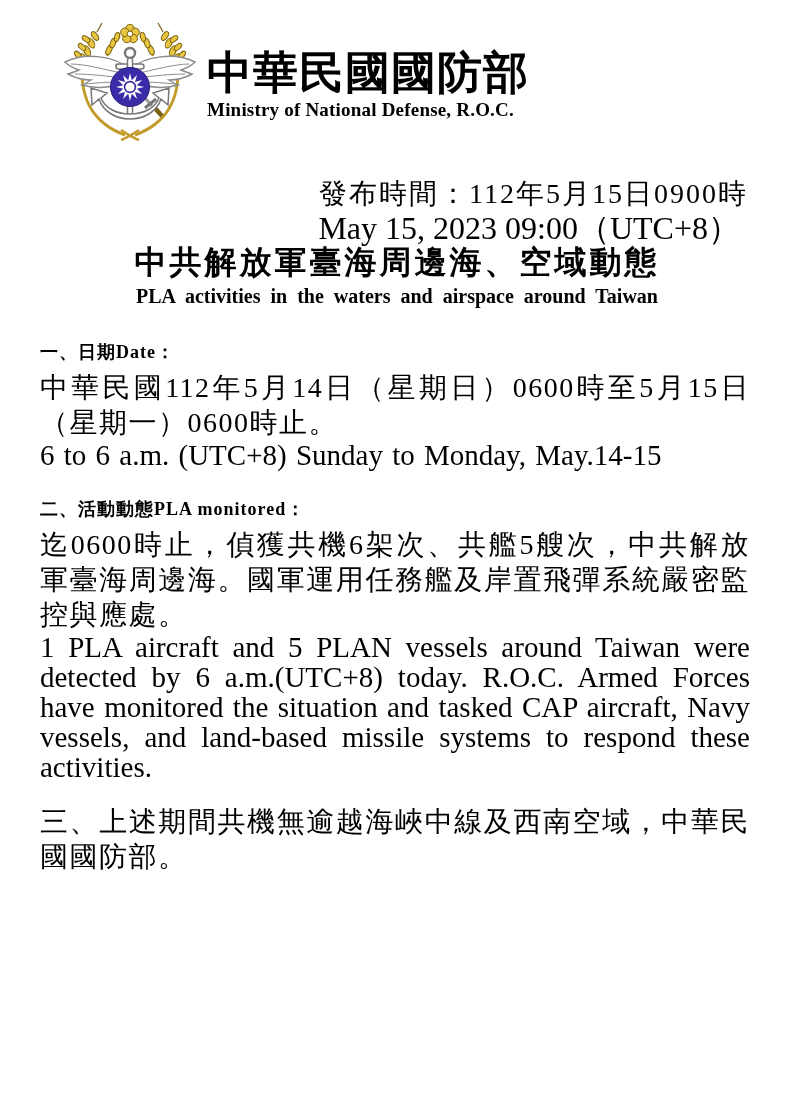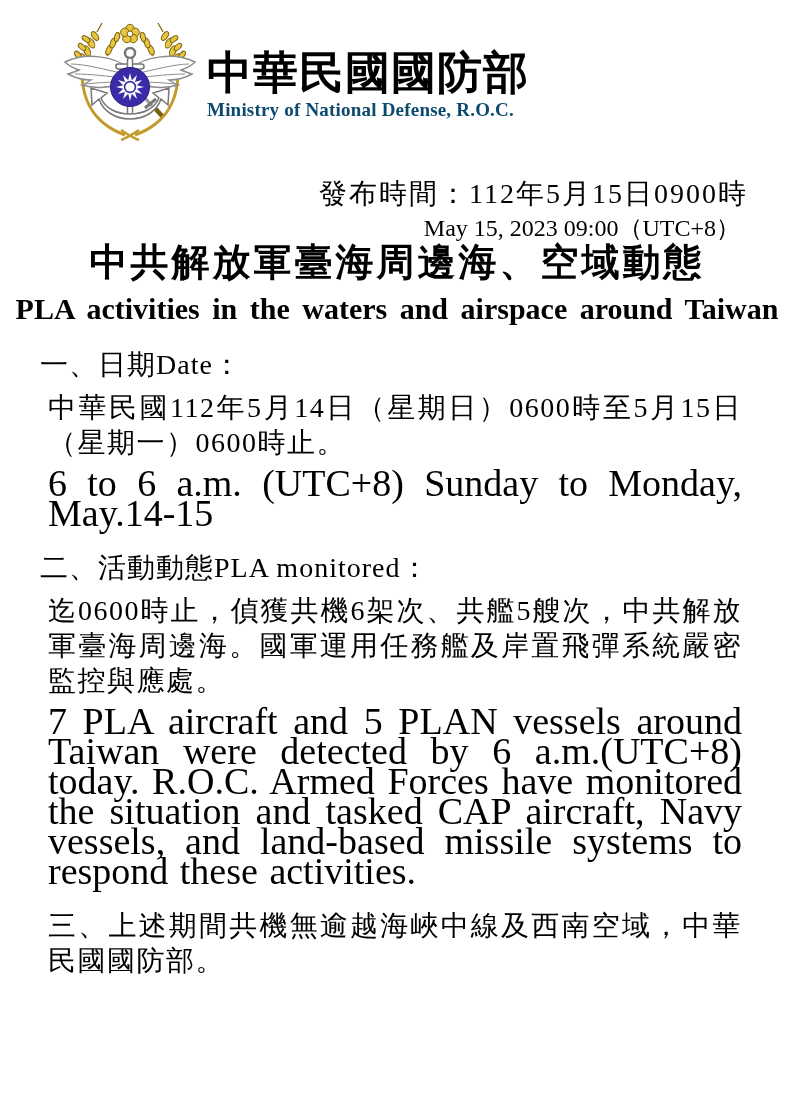--- a/index.html
+++ b/index.html
@@ -9,39 +9,39 @@
     font-family:"Liberation Serif","DejaVu Serif",serif;
     overflow:hidden;
   }
   .page{width:794px;height:982px;position:relative;}
 
   
   .header{display:flex;align-items:flex-start;padding:12px 0 0 55px;height:140px;}
   .emblem{width:150px;height:138px;flex:0 0 auto;}
   .org{padding-top:38px;margin-left:2px;}
   .org-zh{font-size:45px;line-height:46px;font-weight:600;letter-spacing:1px;white-space:nowrap;}
-  .org-en{font-size:19px;line-height:22px;font-weight:bold;color:#0c4a6e;margin-top:3px;letter-spacing:0.2px;white-space:nowrap;}
+  .org-en{font-size:19px;line-height:22px;font-weight:bold;color:#000000;margin-top:3px;letter-spacing:0.2px;white-space:nowrap;}
 
   
   .meta{margin-top:24px;padding-right:46px;text-align:right;}
   .meta-zh{font-size:28px;line-height:35px;letter-spacing:2px;white-space:nowrap;}
-  .meta-en{font-size:24px;line-height:34px;padding-right:8px;white-space:nowrap;}
+  .meta-en{font-size:32px;line-height:34px;padding-right:8px;white-space:nowrap;}
 
   
   .doc-title{text-align:center;font-weight:bold;}
-  .doc-title-zh{font-size:38px;line-height:35px;letter-spacing:3px;}
-  .doc-title-en{font-size:30px;line-height:33px;word-spacing:5px;margin-top:12px;}
+  .doc-title-zh{font-size:32px;line-height:35px;letter-spacing:3px;}
+  .doc-title-en{font-size:20px;line-height:33px;word-spacing:5px;}
 
   
   main{padding:0 44px 0 40px;}
   section.sec{margin-top:22px;}
-  .sec-head{font-size:28px;line-height:35px;font-weight:normal;margin:0;letter-spacing:1px;}
-  p{margin:8px;}
+  .sec-head{font-size:18px;line-height:35px;font-weight:bold;margin:0;letter-spacing:1px;}
+  p{margin:0;}
   p.zh{font-size:28px;line-height:35px;letter-spacing:1.5px;text-align:justify;text-justify:inter-ideograph;}
-  p.en{font-size:38px;line-height:30px;text-align:justify;word-spacing:2px;}
+  p.en{font-size:29px;line-height:30px;text-align:justify;word-spacing:2px;}
 </style>
 </head>
 <body>
 
 <div class="page">
 
   <header class="header">
     <svg class="emblem" viewBox="0 0 150 138" xmlns="http://www.w3.org/2000/svg">
 
       <g id="wreathL" fill="#E9C63F" stroke="#7A6210" stroke-width="1">
@@ -122,21 +122,21 @@
   <main>
     <section class="sec">
       <h2 class="sec-head">一、日期Date：</h2>
       <p class="zh">中華民國112年5月14日（星期日）0600時至5月15日（星期一）0600時止。</p>
       <p class="en">6 to 6 a.m. (UTC+8) Sunday to Monday, May.14-15</p>
     </section>
 
     <section class="sec">
       <h2 class="sec-head">二、活動動態PLA monitored：</h2>
       <p class="zh">迄0600時止，偵獲共機6架次、共艦5艘次，中共解放軍臺海周邊海。國軍運用任務艦及岸置飛彈系統嚴密監控與應處。</p>
-      <p class="en">7 PLA aircraft and 5 PLAN vessels around Taiwan were detected by 6 a.m.(UTC+8) today. R.O.C. Armed Forces have monitored the situation and tasked CAP aircraft, Navy vessels, and land-based missile systems to respond these activities.</p>
+      <p class="en">1 PLA aircraft and 5 PLAN vessels around Taiwan were detected by 6 a.m.(UTC+8) today. R.O.C. Armed Forces have monitored the situation and tasked CAP aircraft, Navy vessels, and land-based missile systems to respond these activities.</p>
     </section>
 
     <section class="sec">
       <p class="zh">三、上述期間共機無逾越海峽中線及西南空域，中華民國國防部。</p>
     </section>
   </main>
 
 </div>
 
 </body></html>

